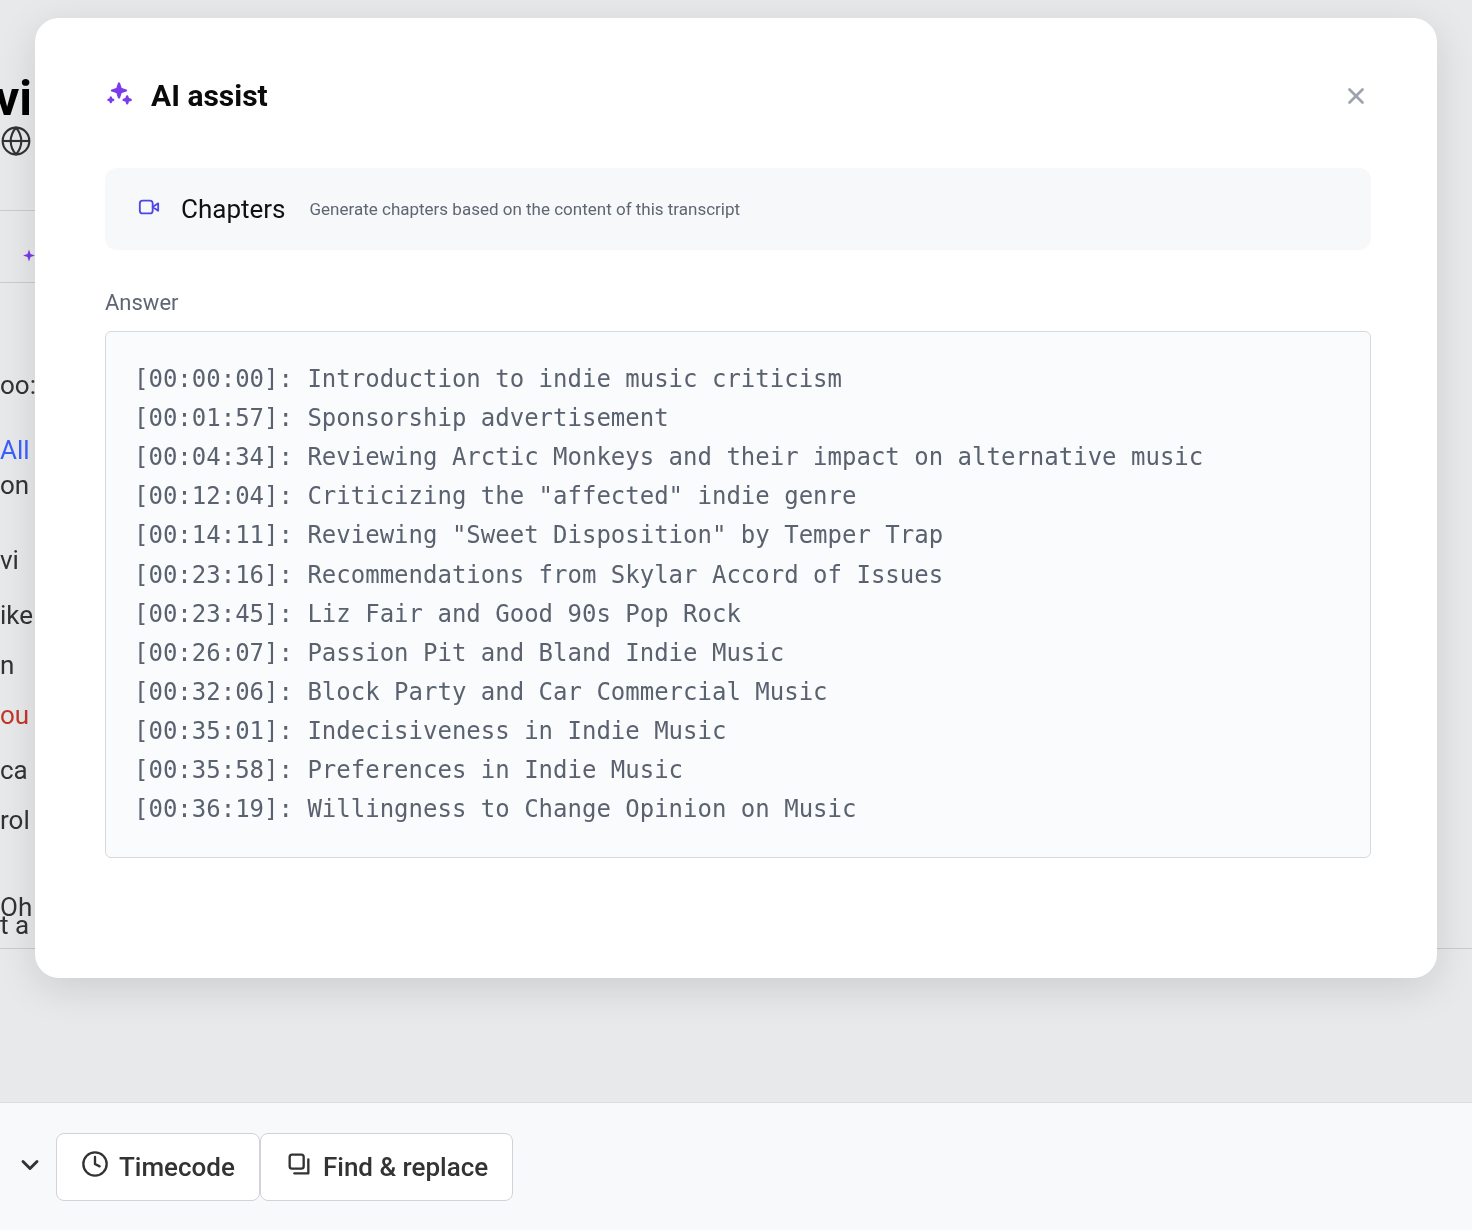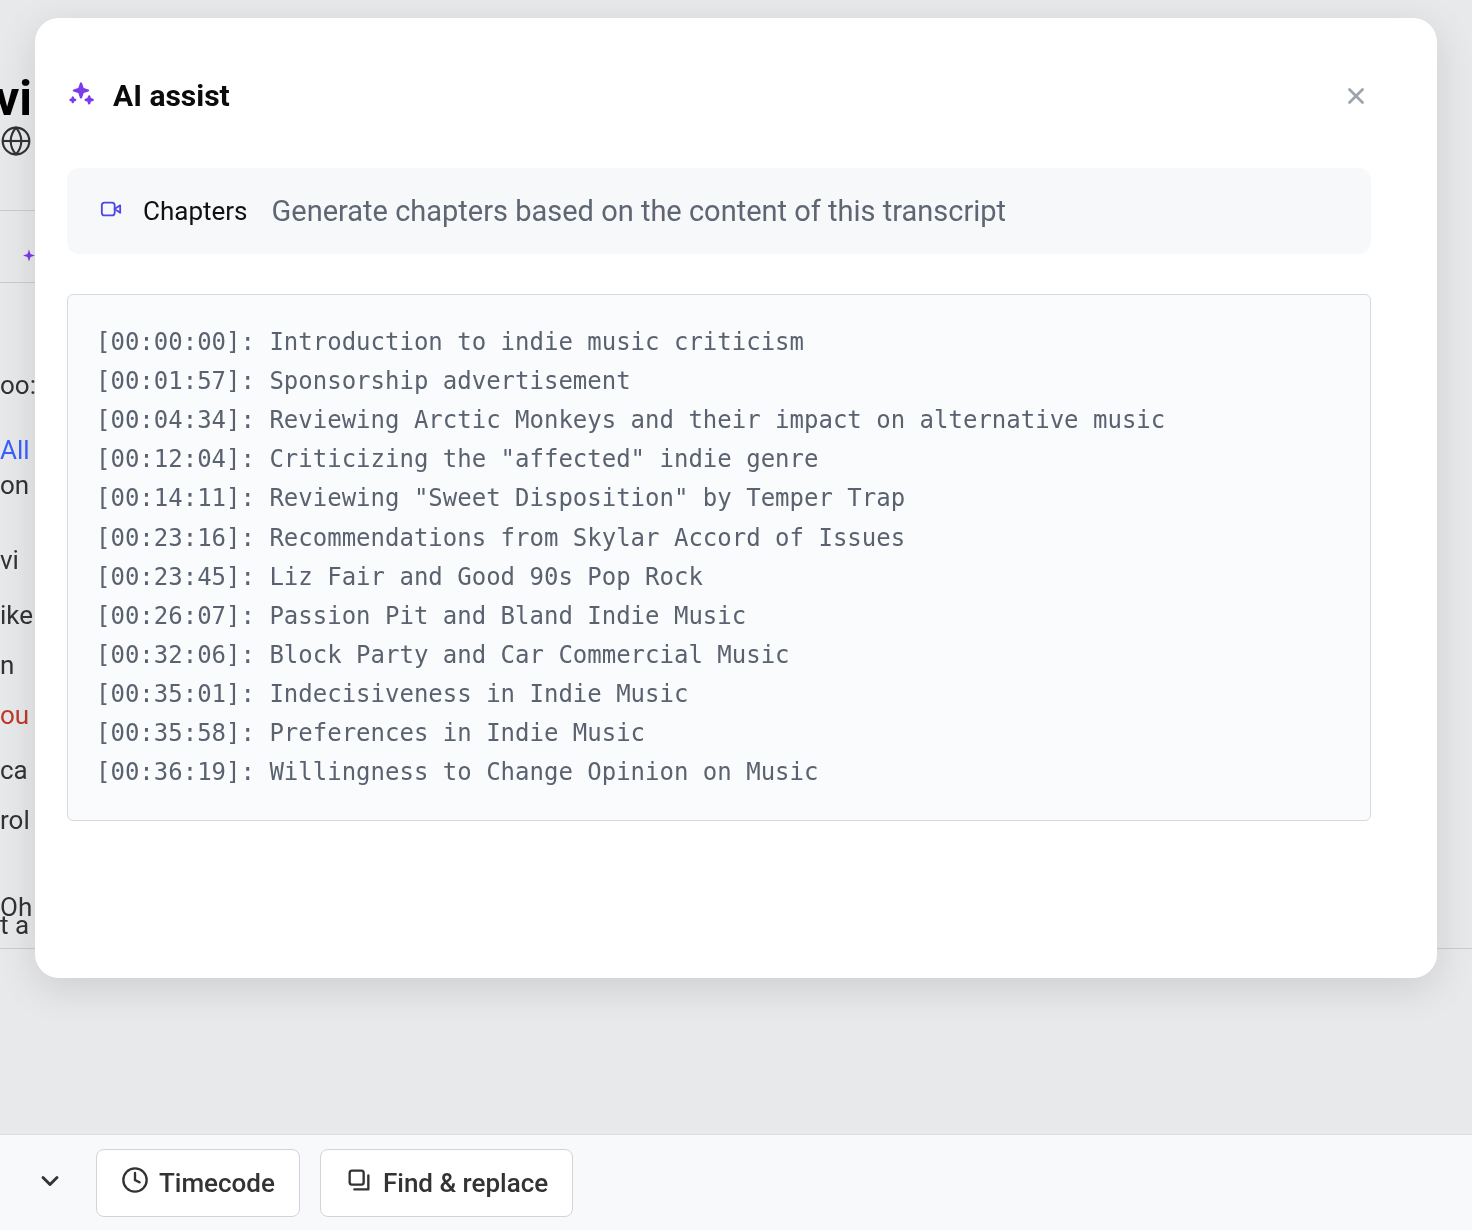--- a/index.html
+++ b/index.html
@@ -57,27 +57,26 @@
     }
     
     .bg-blue { color: #3b5fff; }
     .bg-red { color: #c0392b; }
     
     .bottom-bar {
       position: absolute;
       bottom: 0;
       left: 0;
       width: 100%;
-      height: 96px;
+      height: 128px;
       background: #f8f9fa;
       border-top: 1px solid #ddd;
       display: flex;
       align-items: center;
-      padding-left: 24px;
-      gap: 20px;
+      padding-left: 4px;
     }
     
     .bottom-btn {
       display: inline-flex;
       align-items: center;
       gap: 10px;
       padding: 16px 24px;
       border: 1px solid #d0d3d9;
       border-radius: 8px;
       background: #fff;
@@ -88,21 +87,21 @@
     
     .modal-overlay {
       position: absolute;
       top: 18px;
       left: 35px;
       right: 35px;
       bottom: 252px;
       background: #fff;
       border-radius: 24px;
       box-shadow: 0 10px 40px rgba(0,0,0,0.12);
-      padding: 60px 66px 40px 32px;
+      padding: 60px 66px 40px 70px;
     }
     
     .modal-header {
       display: flex;
       align-items: center;
       justify-content: space-between;
       margin-bottom: 55px;
     }
     
     .modal-title-wrap {
@@ -149,21 +148,21 @@
       color: #4f46e5;
     }
     
     .chapters-label {
       font-size: 26px;
       font-weight: 400;
       color: #111;
     }
     
     .chapters-desc {
-      font-size: 29px;
+      font-size: 17px;
       color: #5f6673;
       font-weight: 400;
       margin-left: 6px;
     }
     
     .answer-label {
       font-size: 22px;
       color: #5f6673;
       margin-bottom: 16px;
     }
@@ -273,20 +272,21 @@
     <span>
       <svg class="video-icon" viewBox="0 0 24 24" fill="none" stroke="#4f46e5" stroke-width="2" stroke-linecap="round" stroke-linejoin="round">
         <rect x="2" y="5" width="14" height="14" rx="3"></rect>
         <polygon points="22 8 16 12 22 16 22 8"></polygon>
       </svg>
     </span>
     <span class="chapters-label">Chapters</span>
     <span class="chapters-desc">Generate chapters based on the content of this transcript</span>
   </div>
 
+  <div class="answer-label">Answer</div>
 
   <div class="answer-box">[00:00:00]: Introduction to indie music criticism
 [00:01:57]: Sponsorship advertisement
 [00:04:34]: Reviewing Arctic Monkeys and their impact on alternative music
 [00:12:04]: Criticizing the "affected" indie genre
 [00:14:11]: Reviewing "Sweet Disposition" by Temper Trap
 [00:23:16]: Recommendations from Skylar Accord of Issues
 [00:23:45]: Liz Fair and Good 90s Pop Rock
 [00:26:07]: Passion Pit and Bland Indie Music
 [00:32:06]: Block Party and Car Commercial Music

